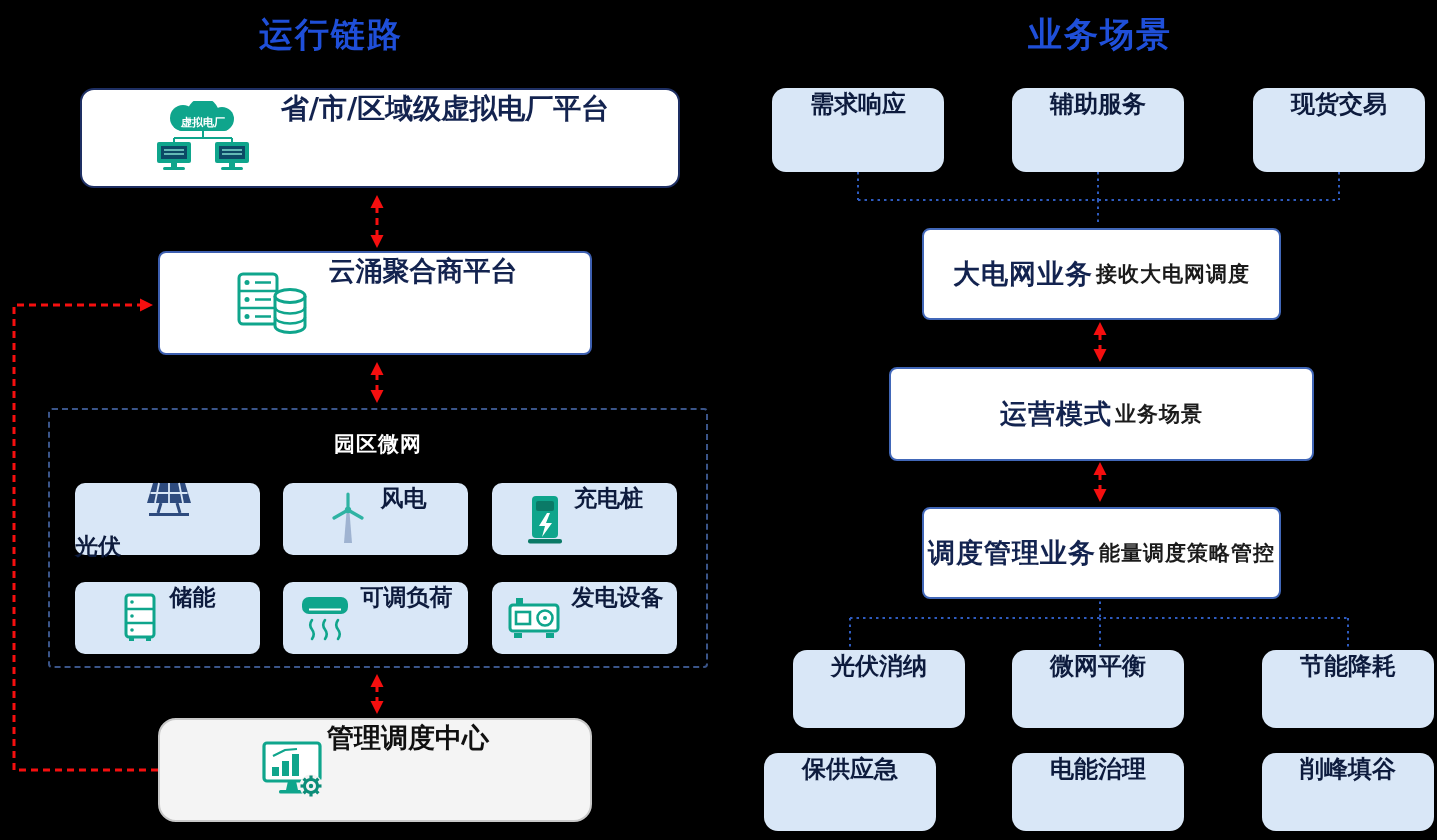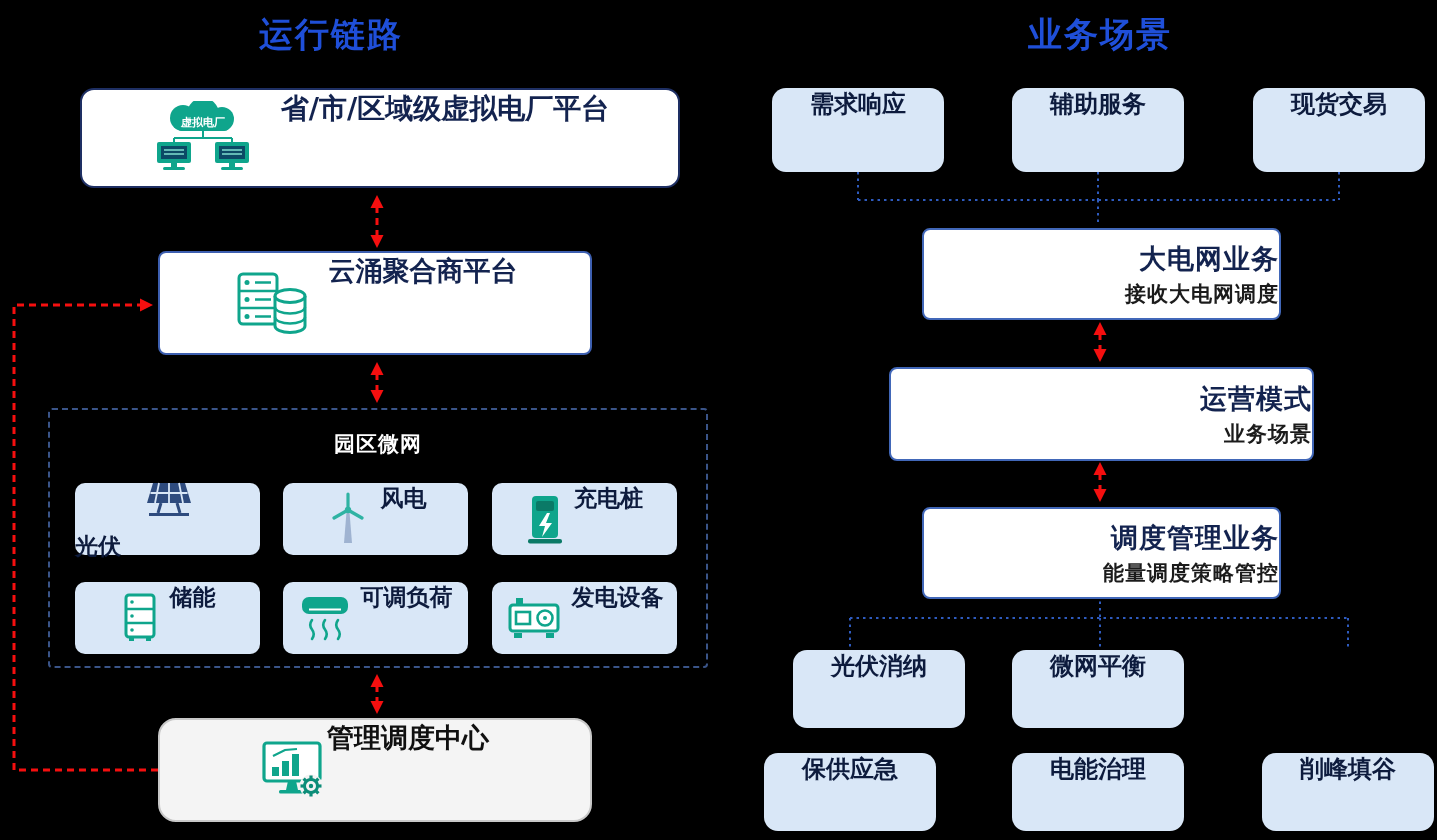--- a/index.html
+++ b/index.html
@@ -29,21 +29,21 @@
 
   .scenario{position:absolute;width:172px;height:84px;background:#D9E7F7;border-radius:14px;
             font-size:24px;font-weight:bold;color:#0D1B3D;}
   .bscenario{position:absolute;width:172px;height:78px;background:#D9E7F7;border-radius:14px;
             font-size:24px;font-weight:bold;color:#0D1B3D;}
   #sc-demand{left:772px;top:88px;} #sc-aux{left:1012px;top:88px;} #sc-spot{left:1253px;top:88px;}
   #bs-pv{left:764px;top:650px;margin-left:29px;} #bs-mg{left:1012px;top:650px;} #bs-save{left:1262px;top:650px;}
   #bs-sup{left:764px;top:753px;} #bs-qual{left:1012px;top:753px;} #bs-peak{left:1262px;top:753px;}
 
   .mid-box{position:absolute;background:#fff;border:2px solid #4167B8;border-radius:8px;
-           display:flex;flex-direction:column;align-items:flex-end;justify-content:center;gap:3px;}
+           display:flex;align-items:center;justify-content:center;gap:3px;}
   .mid-title{font-size:27px;font-weight:bold;color:#13234F;letter-spacing:1px;}
   .mid-sub{font-size:21px;font-weight:bold;color:#1B1B1B;letter-spacing:1px;}
   #grid-box{left:922px;top:228px;width:355px;height:88px;}
   #op-box{left:889px;top:367px;width:421px;height:90px;}
   #dm-box{left:922px;top:507px;width:355px;height:88px;}
 
   #connector-layer{position:absolute;left:0;top:0;pointer-events:none;}
   .red-dash{stroke:#F50F0F;stroke-width:3;stroke-dasharray:7 5;fill:none;}
   .red-head{fill:#F50F0F;}
   .blue-dot{stroke:#2E5BBE;stroke-width:2;stroke-dasharray:2.5 4;fill:none;}
@@ -278,20 +278,23 @@
     <div class="mid-title">调度管理业务</div>
     <div class="mid-sub">能量调度策略管控</div>
   </div>
 
   <div id="bs-pv" class="bscenario flexc">
     <span>光伏消纳</span>
   </div>
   <div id="bs-mg" class="bscenario flexc">
     <span>微网平衡</span>
   </div>
+  <div id="bs-save" class="bscenario flexc">
+    <span>节能降耗</span>
+  </div>
   <div id="bs-sup" class="bscenario flexc">
     <span>保供应急</span>
   </div>
   <div id="bs-qual" class="bscenario flexc">
     <span>电能治理</span>
   </div>
   <div id="bs-peak" class="bscenario flexc">
     <span>削峰填谷</span>
   </div>
 

